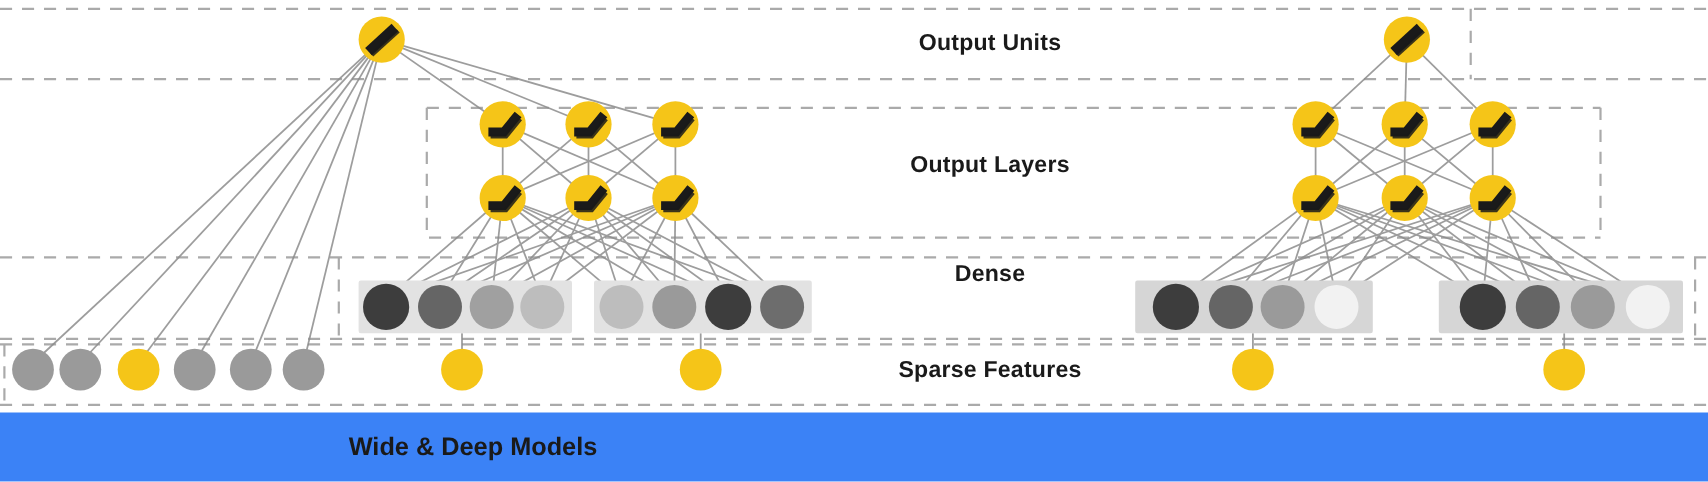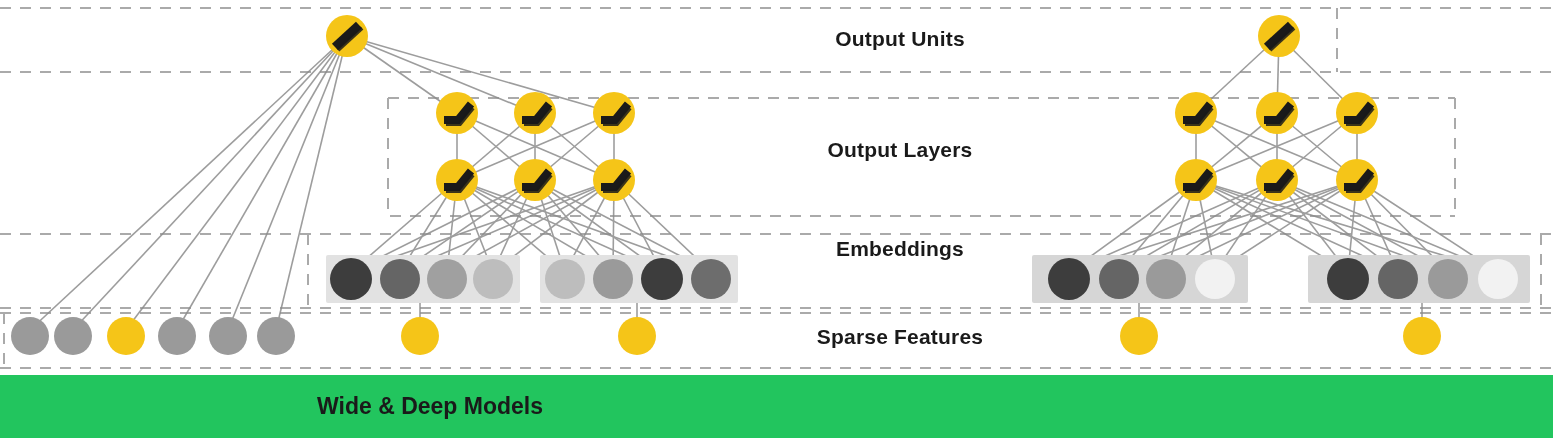--- a/index.html
+++ b/index.html
@@ -37,21 +37,21 @@
   #label-hidden     { left: 700px; top: 138px; width: 400px; }
   #label-dense      { left: 700px; top: 237px; width: 400px; }
   #label-sparse     { left: 700px; top: 325px; width: 400px; }
 
   #caption-band {
     position: absolute;
     left: 0;
     top: 375px;
     width: 1553px;
     height: 63px;
-    background: #22c55e;
+    background: #3b82f6;
   }
   .caption {
     position: absolute;
     top: 18px;
     font-family: "Liberation Sans", sans-serif;
     font-weight: bold;
     font-size: 23px;
     color: #1a1a1a;
     text-align: center;
     white-space: nowrap;
@@ -259,21 +259,21 @@
       <use href="#relu-unit" x="1277" y="180"></use>
       <use href="#relu-unit" x="1357" y="180"></use>
     </g>
   </svg>
 
   <div class="row-label" id="label-output">Output Units</div>
 
   <div class="row-label" id="label-hidden">Output Layers</div>
 
   <div class="row-label" id="label-dense">
-    <div>Embeddings</div>
+    <div>Dense</div>
   </div>
 
   <div class="row-label" id="label-sparse">Sparse Features</div>
 
   <div id="caption-band">
     <div class="caption" id="caption-wide">Wide &amp; Deep Models</div>
   </div>
 
 </div>
 

